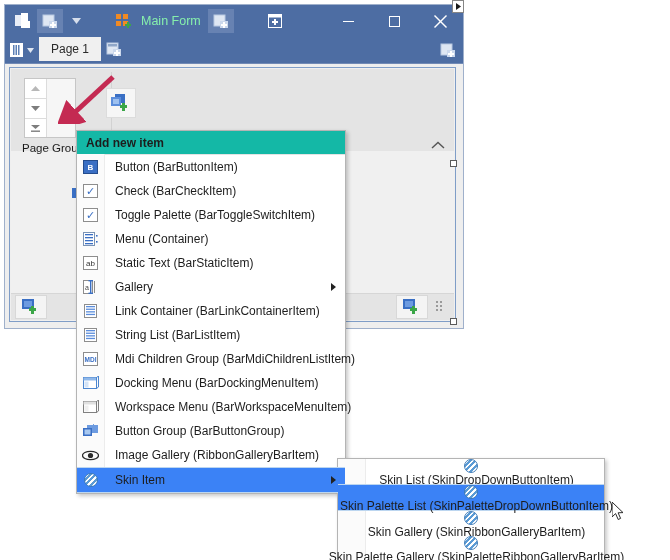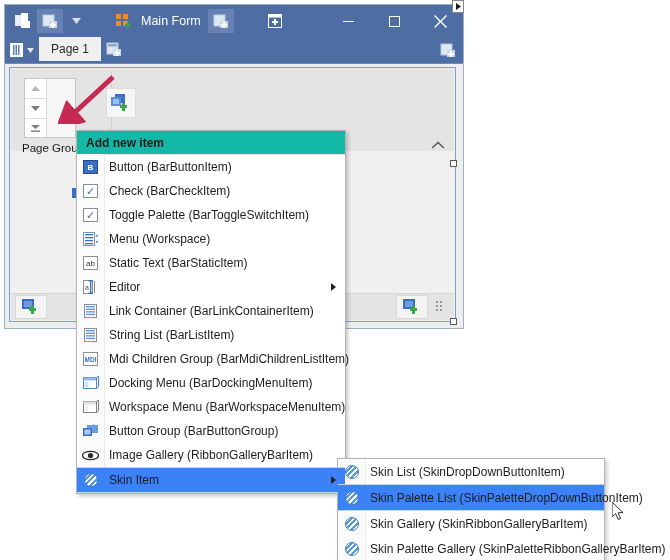--- a/index.html
+++ b/index.html
@@ -30,21 +30,21 @@
     background: #4d6da3;
     display: flex; align-items: center;
   }
   .tb-btn {
     width: 26px; height: 24px;
     display: flex; align-items: center; justify-content: center;
     position: relative;
   }
   .tb-btn.lit { background: #6782b2; }
   .title-text {
-    color: #ffffff;
+    color: #86efac;
     font-size: 12.5px;
     margin: 0 7px 0 4px;
     white-space: nowrap;
   }
   .caption-btn {
     width: 46px; height: 32px;
     display: flex; align-items: center; justify-content: center;
     color: #ffffff;
   }
   .dash { width: 11px; height: 1px; background: #fff; }
@@ -243,31 +243,31 @@
     font-size: 12px;
     color: #1d1d1d;
     white-space: nowrap;
     z-index: 2;
   }
   .mi.sel { background: #3b82f6; border-top: 1px solid #bcd6f0; border-bottom: 1px solid #bcd6f0; height: 24px; }
   .mi .ic {
     width: 27px; min-width: 27px;
     display: flex; align-items: center; justify-content: center;
   }
-  .mi .lbl { padding-left: 5px; }
+  .mi .lbl { padding-left: 11px; }
   .mi .sub-arrow {
     position: absolute; right: 9px; top: 50%;
     transform: translateY(-50%);
     width: 0; height: 0;
     border-left: 5px solid #222;
     border-top: 4px solid transparent;
     border-bottom: 4px solid transparent;
   }
   #sub-menu { left: 337px; top: 458px; width: 268px; }
-  #sub-menu .mi { height: 25px; }
+  #sub-menu .mi { height: 25px; flex-direction: column; }
 
   
   .ic-box {
     width: 15px; height: 14px;
     border: 1px solid #7a93b5;
     background: #ffffff;
     box-sizing: border-box;
     display: flex; align-items: center; justify-content: center;
     font-size: 8px; color: #2b4f86;
   }
@@ -543,42 +543,42 @@
         <svg width="15" height="14" viewBox="0 0 15 14">
           <rect x="0.5" y="0.5" width="11" height="13" fill="#fff" stroke="#7a93b5"></rect>
           <rect x="2" y="2" width="8" height="1.3" fill="#3a6fc4"></rect>
           <rect x="2" y="5" width="8" height="1.3" fill="#3a6fc4"></rect>
           <rect x="2" y="8" width="8" height="1.3" fill="#3a6fc4"></rect>
           <rect x="2" y="11" width="8" height="1.3" fill="#3a6fc4"></rect>
           <rect x="13" y="3" width="1.6" height="1.6" fill="#3a6fc4"></rect>
           <rect x="13" y="9" width="1.6" height="1.6" fill="#3a6fc4"></rect>
         </svg>
       </span>
-      <span class="lbl">Menu (Workspace)</span>
+      <span class="lbl">Menu (Container)</span>
     </div>
 
     <div class="mi">
       <span class="ic">
           <span class="ic-box" style="font-size:8px;color:#333;border-color:#8d8d8d">ab</span>
         </span>
       <span class="lbl">Static Text (BarStaticItem)</span>
     </div>
 
     <div class="mi">
       <span class="ic">
         <svg width="16" height="14" viewBox="0 0 16 14">
           <rect x="0.5" y="0.5" width="9" height="13" fill="#fff" stroke="#8d8d8d"></rect>
           <text x="2" y="10" font-size="7" fill="#444" font-family="sans-serif">a</text>
           <rect x="7" y="0" width="1.4" height="14" fill="#3a6fc4"></rect>
           <rect x="5.5" y="0" width="4.5" height="1.4" fill="#3a6fc4"></rect>
           <rect x="5.5" y="12.6" width="4.5" height="1.4" fill="#3a6fc4"></rect>
           <rect x="11" y="1" width="1" height="12" fill="#8d8d8d"></rect>
         </svg>
       </span>
-      <span class="lbl">Editor</span>
+      <span class="lbl">Gallery</span>
       <span class="sub-arrow"></span>
     </div>
 
     <div class="mi">
       <span class="ic">
         <svg width="15" height="14" viewBox="0 0 15 14">
           <rect x="1.5" y="0.5" width="12" height="13" fill="#fff" stroke="#8d8d8d"></rect>
           <rect x="3" y="2" width="9" height="1.3" fill="#5b8ddb"></rect>
           <rect x="3" y="4.6" width="9" height="1.3" fill="#5b8ddb"></rect>
           <rect x="3" y="7.2" width="9" height="1.3" fill="#5b8ddb"></rect>

